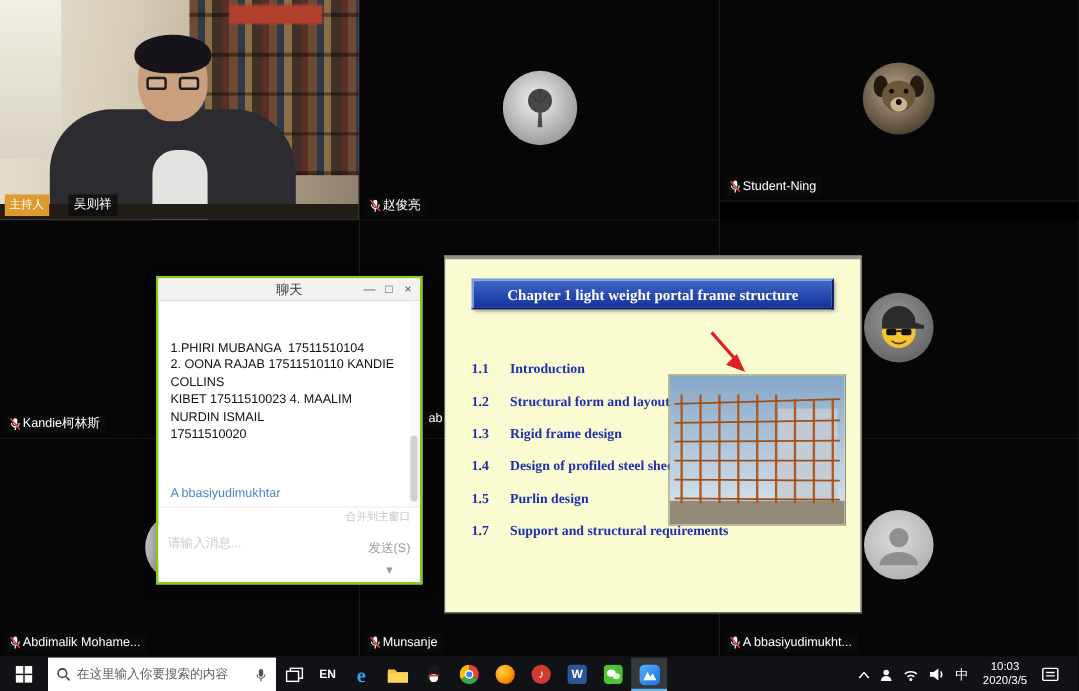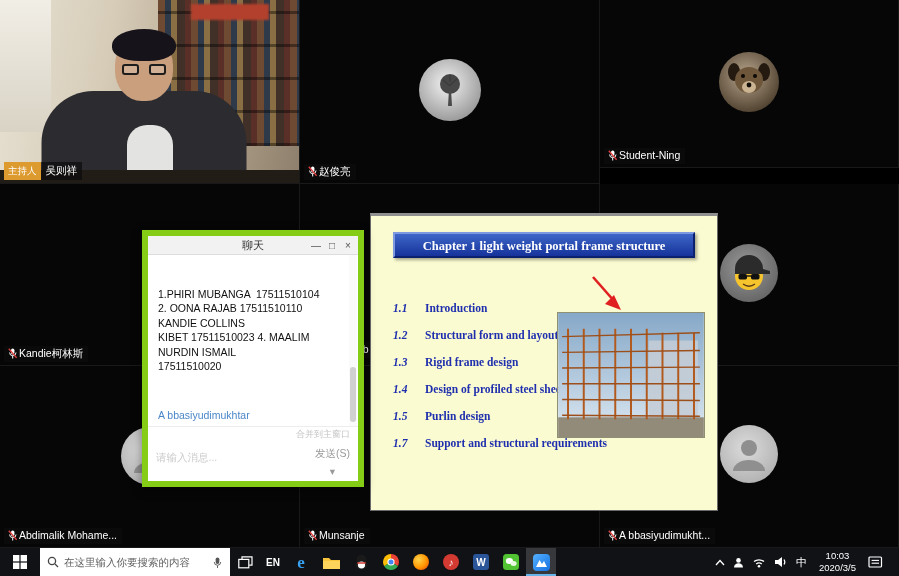--- a/index.html
+++ b/index.html
@@ -3,21 +3,21 @@
 <meta charset="utf-8">
 <style>
   * { margin:0; padding:0; box-sizing:border-box; }
   body { background:#222; font-family:"Liberation Sans", sans-serif; }
   .stage { position:relative; width:899px; height:576px; background:#000; overflow:hidden; }
 
   
   .tile { position:absolute; background:#060606; border-right:1px solid #191919; border-bottom:1px solid #191919; overflow:hidden; }
   .name-tag { position:absolute; left:4px; bottom:3px; display:flex; align-items:center; gap:2px;
               background:rgba(12,12,12,.75); color:#fff; font-size:10.5px; line-height:13px; padding:1px 5px 2px 4px; white-space:nowrap; }
-  .name-tag.plain { background:transparent; padding:0; gap:0;text-align:right; }
+  .name-tag.plain { background:transparent; padding:0; gap:16px;text-align:right; }
   .host-badge { background:#dd9a2e; color:#fff; font-size:9.5px; padding:2px 4px 3px; }
   .tag-dark { background:rgba(12,12,12,.75); padding:2px 5px 3px; }
 
   .avatar { position:absolute; border-radius:50%; display:flex; align-items:center; justify-content:center; }
   .av-tree { background:radial-gradient(circle at 45% 40%, #f2f2f2, #8f8f8f 85%); }
   .av-dog  { background:radial-gradient(circle at 45% 40%, #b9a68e, #3c2f1e 90%); }
   .av-cool { background:radial-gradient(circle at 45% 40%, #9a9a9a, #5c5c5c 90%); }
   .av-sil  { background:radial-gradient(circle at 45% 40%, #dcdcdc, #ababab 90%); }
 
   
@@ -39,27 +39,27 @@
 
   
   .slide { position:absolute; left:370px; top:213px; width:348px; height:298px; background:#fbfbd2; z-index:10;
            border:1px solid #6b6b6b; border-top:3px solid #8f8f8f; }
   .slide-banner { position:absolute; left:50%; top:16px; transform:translateX(-50%); width:302px; height:26px;
       background:linear-gradient(180deg,#3e66c8,#16339b); color:#fff; text-align:center; line-height:24px;
       font-family:"Liberation Serif", serif; font-weight:bold; font-size:12.5px;
       border:2px solid; border-color:#7d9ae0 #0c2070 #0c2070 #7d9ae0; box-shadow:2px 2px 3px rgba(0,0,0,.35); }
   .toc { position:absolute; left:22px; top:86px; }
   .toc-row { display:flex; height:27px; font-family:"Liberation Serif", serif; font-weight:bold; color:#1f2fae; font-size:11.5px; }
-  .toc-num { width:32px; flex:none;font-style:italic; }
+  .toc-num { width:32px; flex:none; }
   .slide-photo { position:absolute; left:186px; top:96px; border:1px solid #8f8f74; }
   .slide-arrow { position:absolute; left:216px; top:56px; }
 
   
-  .chat { position:absolute; left:142px; top:230px; width:222px; height:257px; background:#fff; z-index:20;
-          border:6px solid #84cc16; box-shadow:0 3px 10px rgba(0,0,0,.45); font-size:10.5px; color:#111;padding-left:41px; }
+  .chat { position:absolute; left:130px; top:230px; width:222px; height:257px; background:#fff; z-index:20;
+          border:2px solid #84cc16; box-shadow:0 3px 10px rgba(0,0,0,.45); font-size:10.5px; color:#111;padding-left:41px; }
   .chat-titlebar { position:absolute; left:0; top:0; right:0; height:19px; background:#f2f2f2; border-bottom:1px solid #ddd; }
   .chat-title { position:absolute; left:0; right:0; top:2px; text-align:center; font-size:11px; color:#333; }
   .chat-controls { position:absolute; right:2px; top:0; height:19px; display:flex; }
   .chat-ctl { width:16px; text-align:center; line-height:19px; color:#555; font-size:10px; cursor:default; }
   .chat-msgs { position:absolute; left:0; top:19px; width:100%; height:171px; padding:3px 16px 0 10px; line-height:1.38; overflow:hidden; white-space:pre-wrap; }
   .chat-sender { color:#4a86c8; margin-top:5px; }
   .chat-scroll { position:absolute; right:1px; top:19px; width:8px; height:171px; background:#fafafa; }
   .chat-thumb { position:absolute; left:1px; top:112px; width:6px; height:55px; background:#d0d0d0; border-radius:3px; }
   .chat-mergerow { position:absolute; left:0; top:190px; right:0; height:16px; border-top:1px solid #ededed; text-align:right; }
   .chat-merge { display:inline-block; margin-right:8px; color:#c4c4c4; font-size:9px; line-height:15px; }

